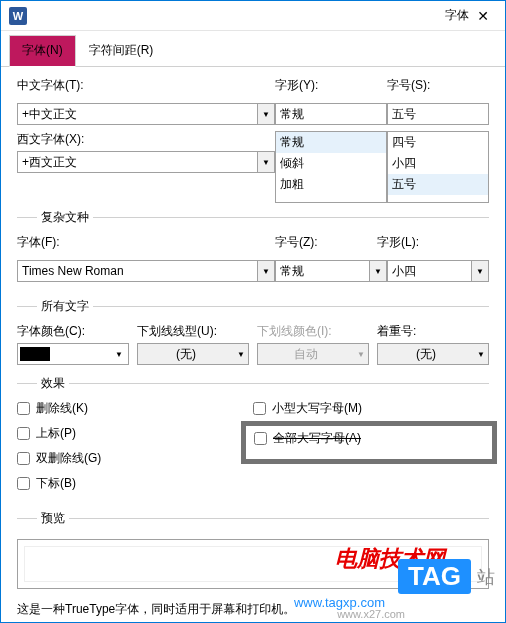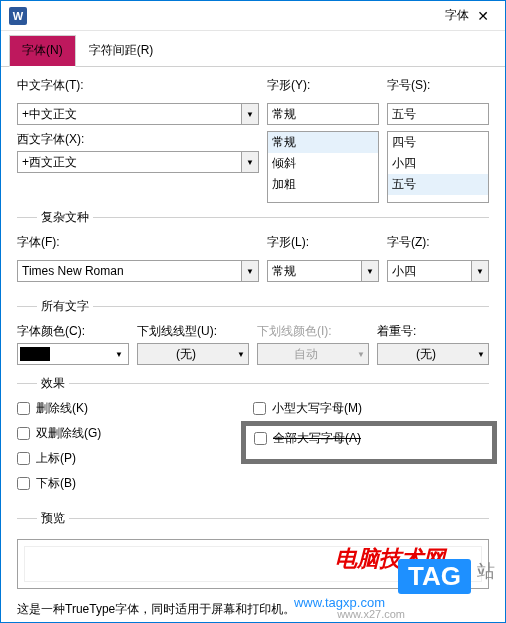--- a/index.html
+++ b/index.html
@@ -5,21 +5,21 @@
 * { box-sizing: border-box; margin: 0; padding: 0; font-family: "Microsoft YaHei", sans-serif; font-size: 12px; }
 body { background: #fff; width: 506px; height: 623px; border: 1px solid #0078d7; position: relative; overflow: hidden; }
 .titlebar { height: 30px; display: flex; align-items: center; padding: 0 8px; border-bottom: 1px solid #e5e5e5; }
 .app-icon { width: 18px; height: 18px; background: #2b579a; color: #fff; display: flex; align-items: center; justify-content: center; font-size: 11px; font-weight: bold; border-radius: 2px; margin-right: 6px; }
 .title { flex: 1; text-align: right; }
 .close-btn { width: 28px; height: 24px; display: flex; align-items: center; justify-content: center; cursor: pointer; font-size: 14px; }
 .tabs { display: flex; padding: 4px 8px 0 8px; border-bottom: 1px solid #d0d0d0; }
 .tab { padding: 6px 12px; border: 1px solid transparent; cursor: pointer; position: relative; }
 .tab.active { border: 1px solid #d0d0d0; border-bottom: 1px solid #fff; background: #be185d; margin-bottom: -1px; }
 .content { padding: 10px 16px; }
-.row { display: flex; gap: 8px; margin-bottom: 6px; }
+.row { display: flex; gap: 0; margin-bottom: 6px; }
 .col { flex: 1; }
 .label { display: block; margin-bottom: 3px; }
 select, input[type=text] { width: 100%; height: 22px; border: 1px solid #a0a0a0; padding: 0 4px; background: #fff; }
 .combo { display: flex; }
 .combo input { flex: 1; border-right: none; }
 .combo .arrow { width: 18px; height: 22px; border: 1px solid #a0a0a0; display: flex; align-items: center; justify-content: center; background: #f0f0f0; cursor: pointer; font-size: 8px; }
 .listbox { border: 1px solid #a0a0a0; height: 72px; overflow-y: scroll; }
 .listbox div { padding: 2px 4px; cursor: pointer; }
 .listbox div.sel { background: #e5f1fb; }
 fieldset { border: 1px solid #d0d0d0; border-left: none; border-right: none; border-bottom: none; padding: 8px 0 4px 0; margin-top: 6px; }
@@ -35,21 +35,21 @@
 .checks { display: flex; }
 .checks > div { flex: 1; }
 .chk { display: flex; align-items: center; margin-bottom: 8px; cursor: pointer; }
 .chk input { margin-right: 6px; width: 13px; height: 13px; }
 .highlight-box { border: 5px solid #737373; padding: 4px 8px; margin: -4px -8px 4px -12px; }
 .strike { text-decoration: line-through; }
 .preview-box { border: 1px solid #a0a0a0; height: 50px; margin-top: 4px; display: flex; align-items: center; justify-content: center; font-size: 14px; color: rgba(0,0,0,0.12); position:relative; }
 .preview-box::before { content:''; position:absolute; left:6px; right:6px; top:6px; bottom:6px; border:1px solid #eee; }
 .desc { margin: 8px 0; position: relative; }
 .watermark1 { position: absolute; right: 60px; bottom: 48px; font-size: 22px; font-weight: bold; font-style: italic; color: #e60000; z-index: 10; pointer-events: none; }
-.watermark2 { position: absolute; right: 10px; bottom: 28px; z-index: 10; pointer-events: none; display: flex; }
+.watermark2 { position: absolute; right: 10px; bottom: 28px; z-index: 10; pointer-events: none; display: flex; align-items: center; }
 .tag-box { background: #1e90ff; color: #fff; font-size: 26px; font-weight: bold; padding: 2px 10px; border-radius: 3px; }
 .zhan { color: #888; font-size: 18px; margin-left: 6px; }
 .url { position: absolute; bottom: 12px; right: 120px; color: #1e90ff; font-size: 13px; z-index: 10; pointer-events: none; }
 .url2 { position: absolute; bottom: 2px; right: 100px; color: #aaa; font-size: 11px; z-index: 10; pointer-events: none; }
 </style>
 </head>
 <body>
 
 <div class="titlebar">
   <div class="app-icon">W</div>
@@ -107,25 +107,25 @@
       </div>
     </div>
   </div>
 
   <fieldset>
     <legend>复杂文种</legend>
     <div class="row">
       <div class="col">
           <span class="label">字体(F):</span>
         </div>
+      <div style="width:102px">
+          <span class="label">字号(Z):</span>
+        </div>
       <div style="width:112px">
           <span class="label">字形(L):</span>
-        </div>
-      <div style="width:102px">
-          <span class="label">字号(Z):</span>
         </div>
     </div>
     <div class="row">
       <div class="col">
           <div class="combo">
             <input type="text" value="Times New Roman" style="">
             <div class="arrow">▼</div>
           </div>
         </div>
       <div style="width:112px">
@@ -180,25 +180,25 @@
   <fieldset>
     <legend>效果</legend>
     <div class="checks">
       <div>
         <label class="chk">
             <input type="checkbox" style="">
             <span>删除线(K)</span>
           </label>
         <label class="chk">
             <input type="checkbox" style="">
+            <span>上标(P)</span>
+          </label>
+        <label class="chk">
+            <input type="checkbox" style="">
             <span>双删除线(G)</span>
-          </label>
-        <label class="chk">
-            <input type="checkbox" style="">
-            <span>上标(P)</span>
           </label>
         <label class="chk">
             <input type="checkbox" style="">
             <span>下标(B)</span>
           </label>
       </div>
       <div>
         <label class="chk">
             <input type="checkbox" style="">
             <span>小型大写字母(M)</span>

